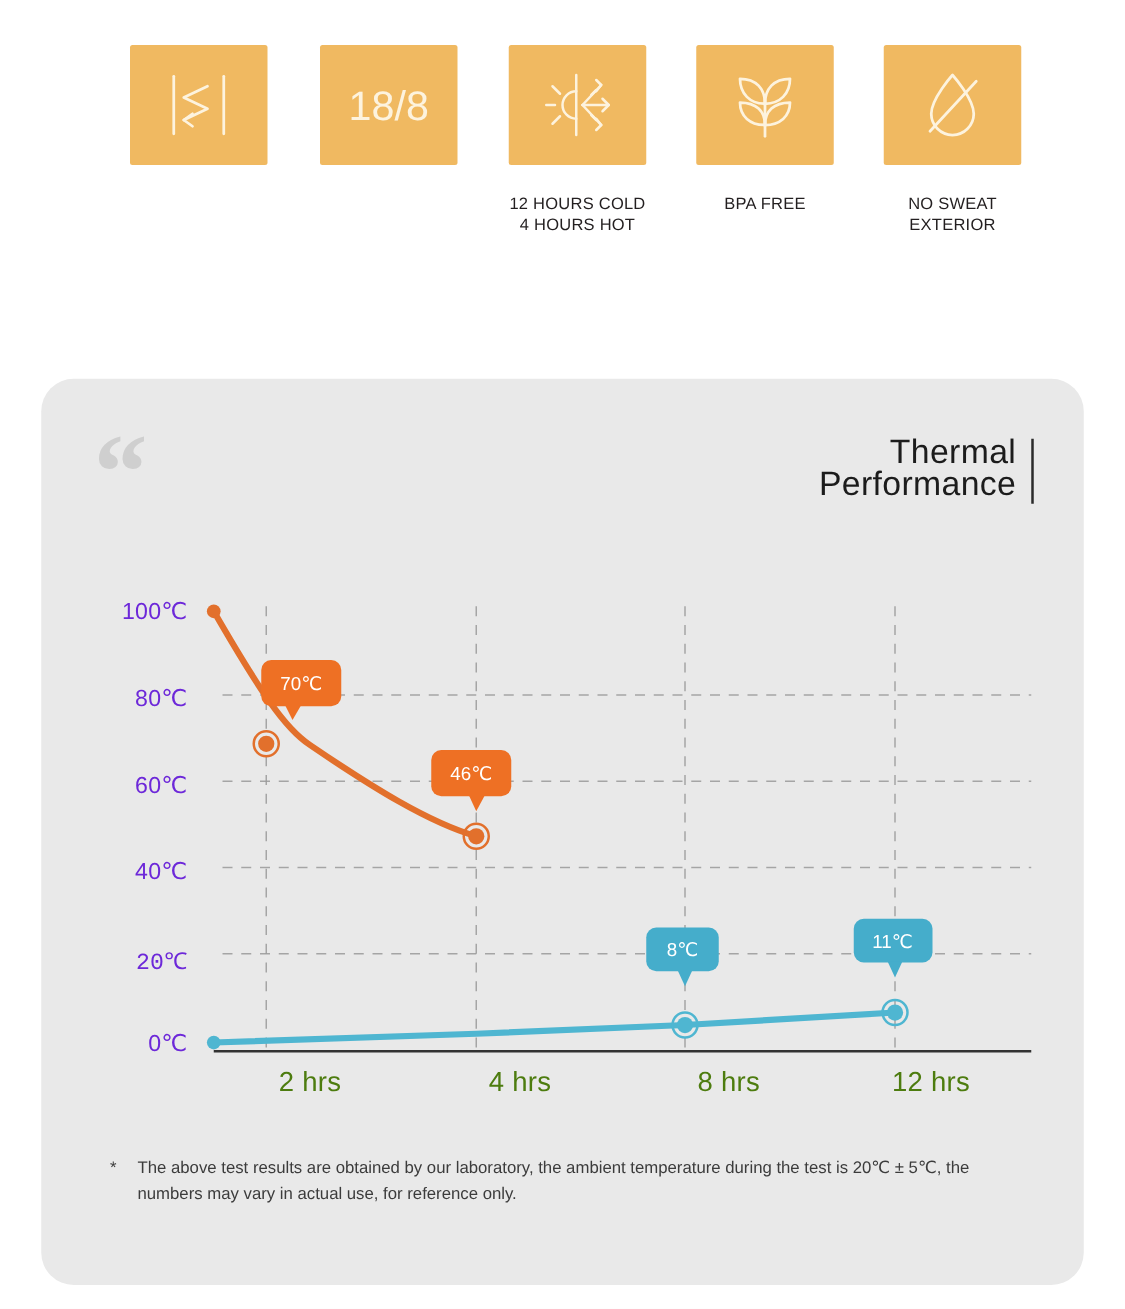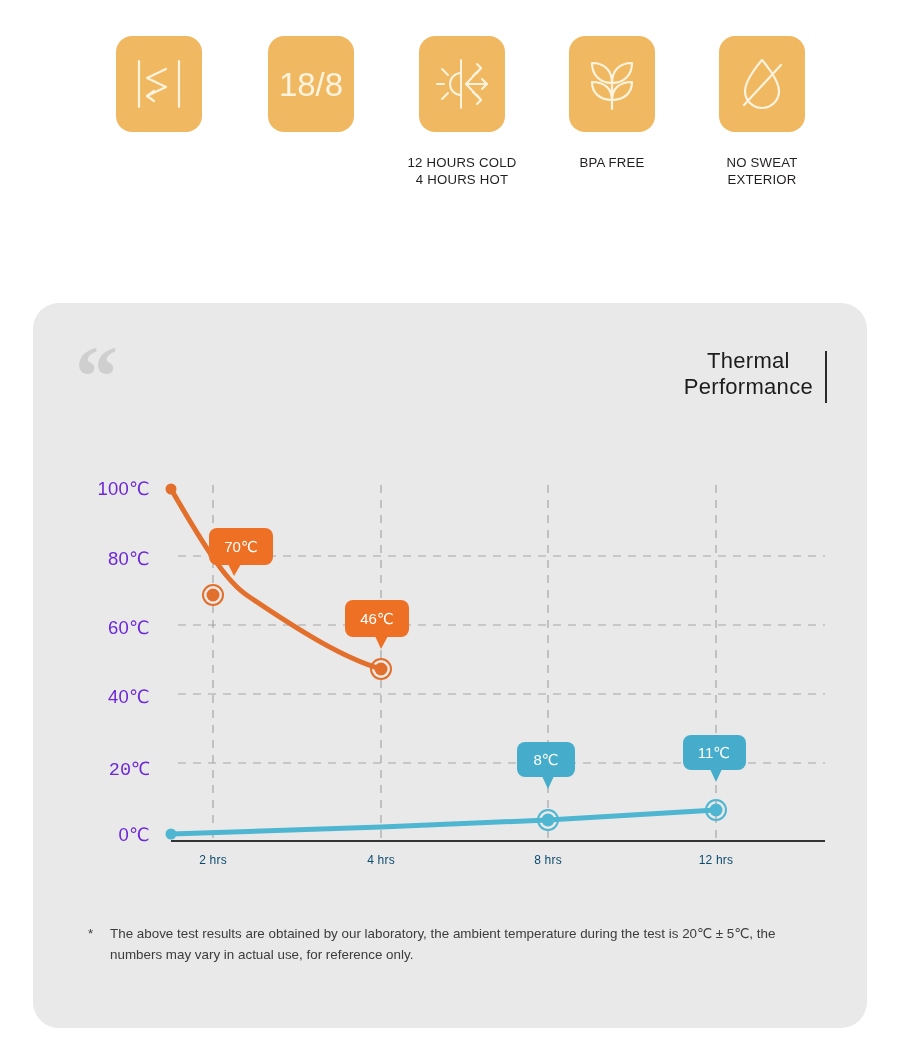--- a/index.html
+++ b/index.html
@@ -10,22 +10,22 @@
   }
 
   
   .features{
     position:absolute;left:0;top:0;width:900px;height:230px;
   }
   .feature{
     position:absolute;top:36px;width:150px;text-align:center;
   }
   .feature-icon{
-    width:86px;height:96px;margin:0 auto;
-    background:#F0B961;border-radius:16px;
+    width:110px;height:96px;margin:0 auto;
+    background:#F0B961;border-radius:2px;
     display:flex;align-items:center;justify-content:center;
   }
   .feature-icon svg{display:block;}
   .feature-label{
     margin-top:22px;
     font-size:13.2px;line-height:17px;letter-spacing:.2px;
     color:#231f20;white-space:pre-line;
   }
   .f0{left:84px;}
   .f1{left:236px;}
@@ -39,42 +39,42 @@
     background:#e9e9e9;border-radius:26px;
   }
   .quote-mark{
     position:absolute;left:42px;top:44px;
     font-family:"Liberation Serif","DejaVu Serif",serif;
     font-size:86px;line-height:60px;color:#cfcfcf;font-weight:700;
     user-select:none;
   }
   .card-title{
     position:absolute;right:54px;top:45px;
-    text-align:center;
-    font-size:22px;line-height:26px;color:#1c1c1c;
+    text-align:right;
+    font-size:27px;line-height:26px;color:#1c1c1c;
     letter-spacing:.3px;
   }
   .title-rule{
     position:absolute;right:40px;top:48px;
     width:2px;height:52px;background:#2b2b2b;
   }
 
   
   .plot{
     position:absolute;left:0;top:0;width:834px;height:725px;
   }
   .plot svg{display:block;}
 
   .ylab{
     position:absolute;right:0;text-align:right;width:80px;
     font-size:18.5px;color:#6d28d9;letter-spacing:.2px;
   }
   .xlab{
-    position:absolute;text-align:center;width:120px;
-    font-size:12px;color:#0c4a6e;letter-spacing:.2px;
+    position:absolute;text-align:right;width:120px;
+    font-size:22px;color:#4d7c0f;letter-spacing:.2px;
   }
 
   .footnote{
     position:absolute;left:55px;top:620px;width:730px;
     font-size:13.4px;line-height:21px;color:#3c3c3c;
   }
   .footnote .star{position:absolute;left:0;top:0;}
   .footnote .ftext{display:block;padding-left:22px;}
 
   .tip-text{

